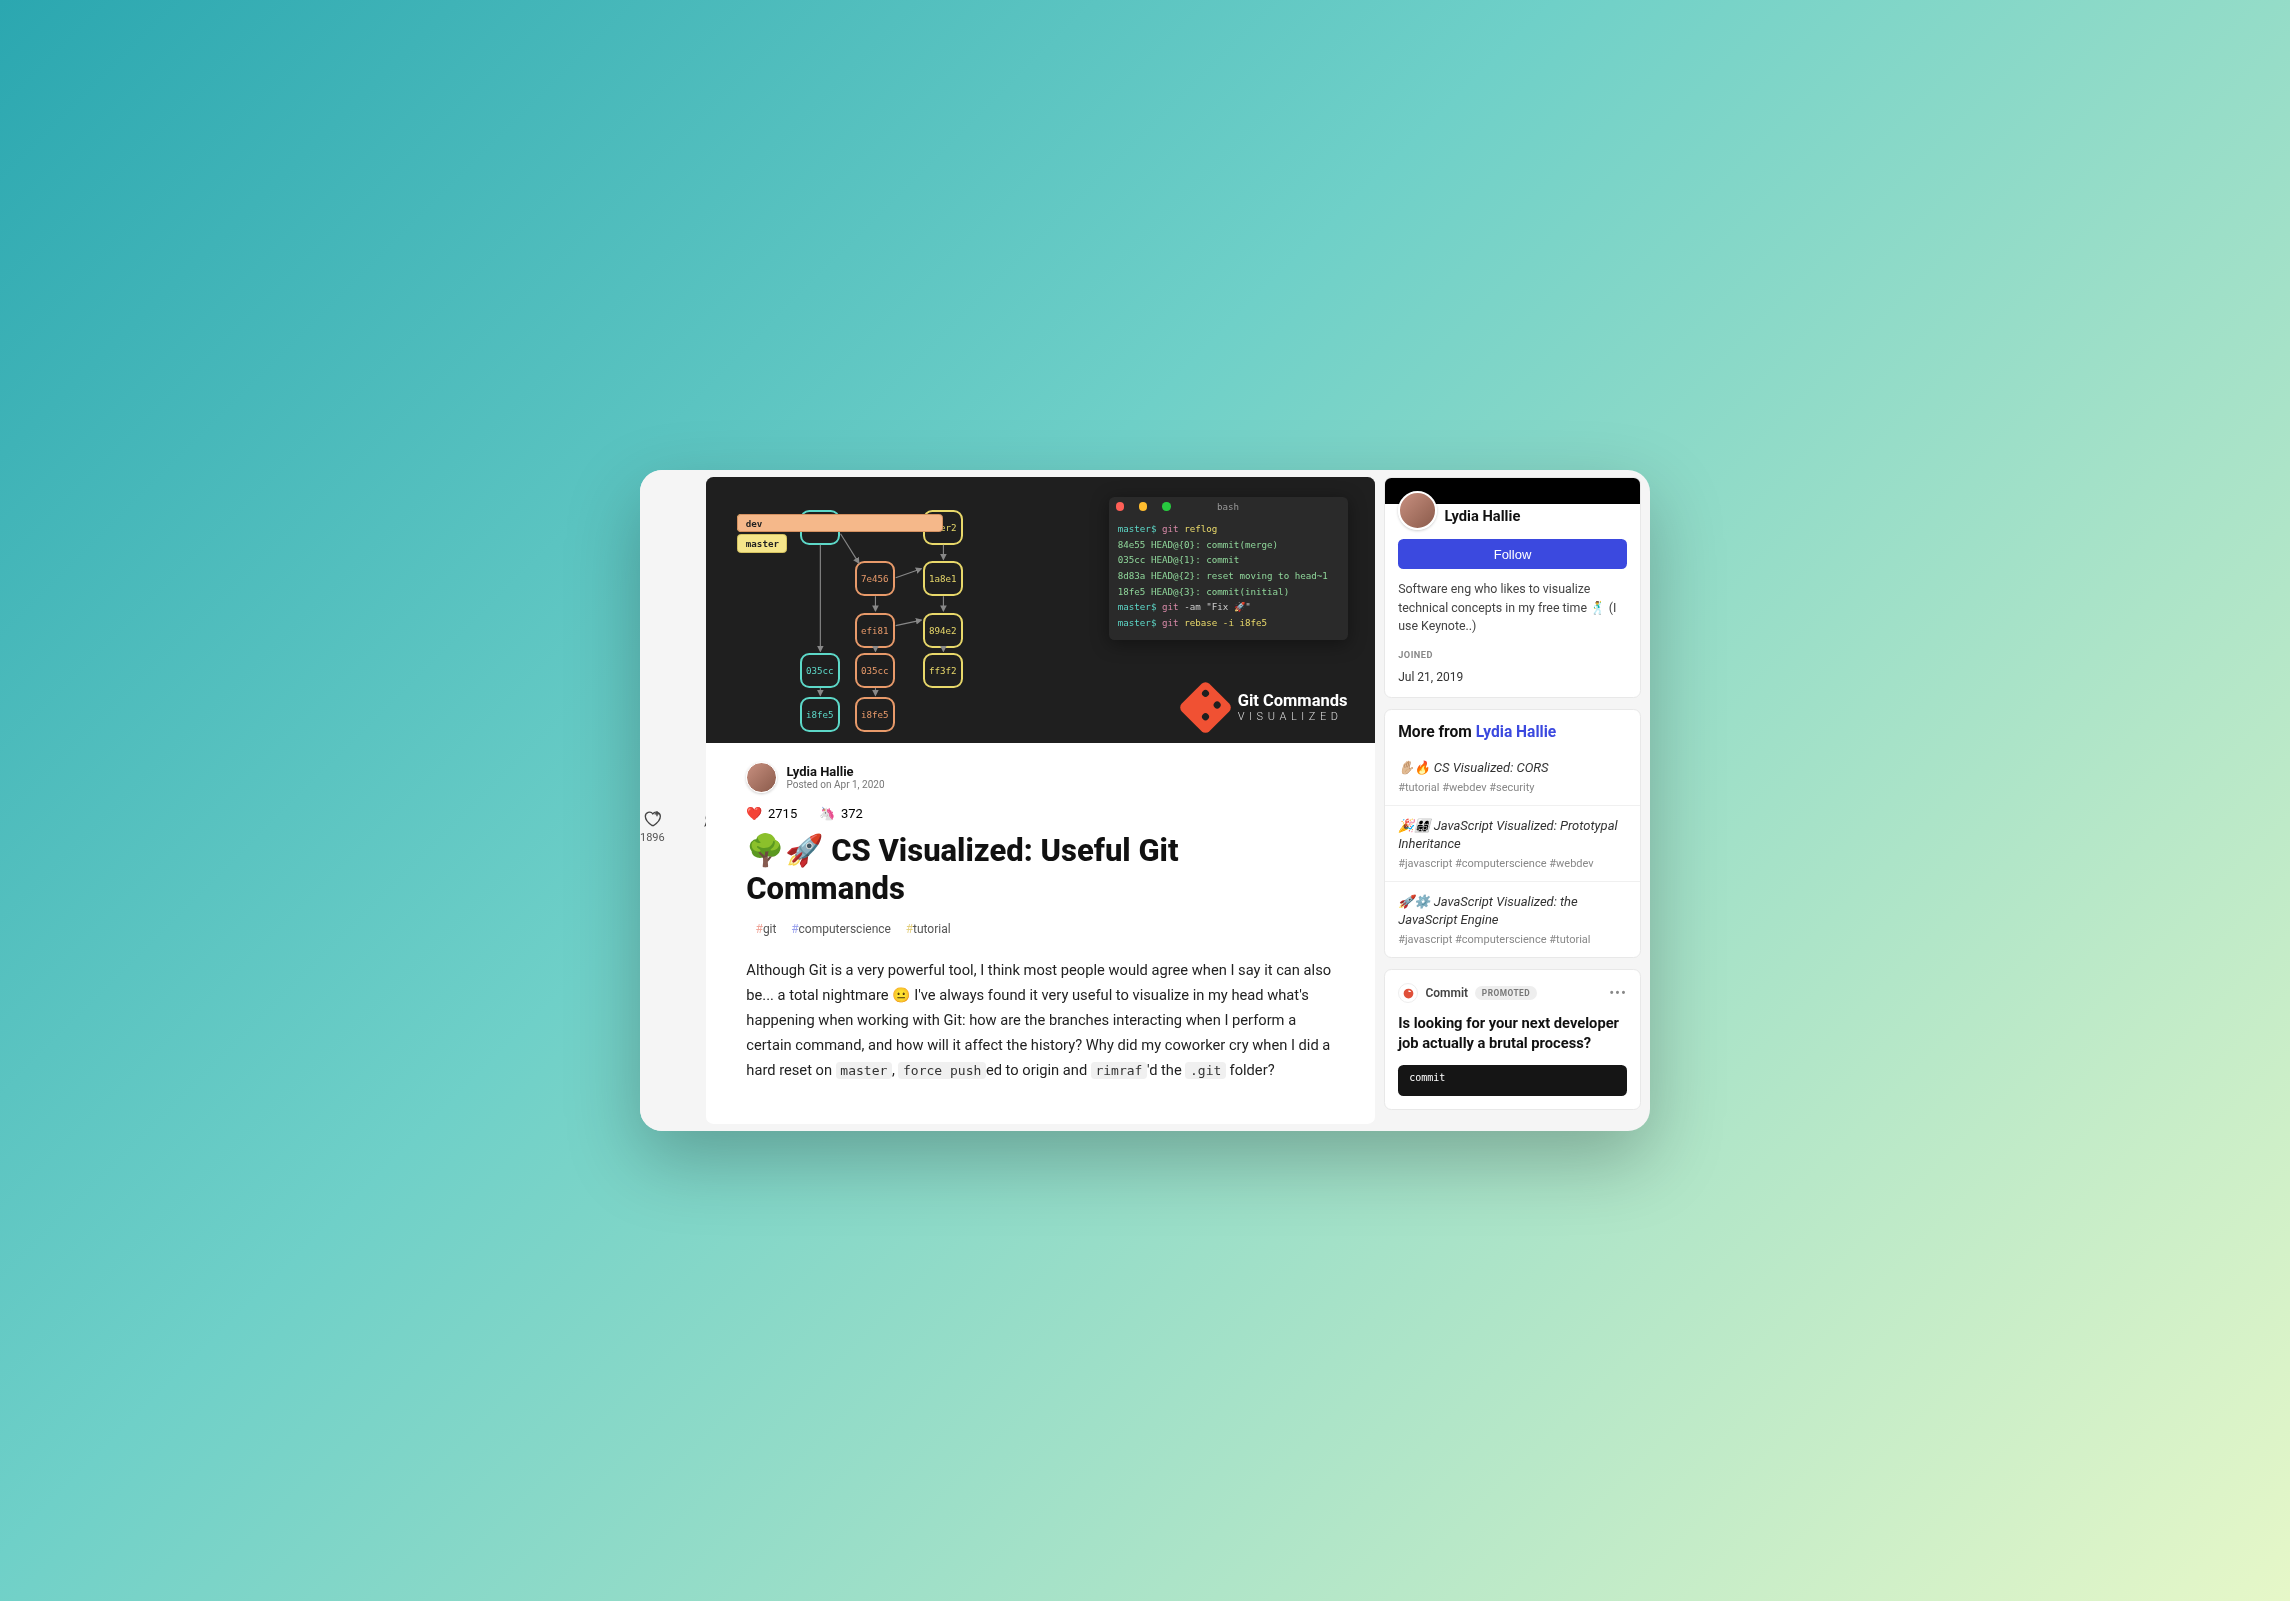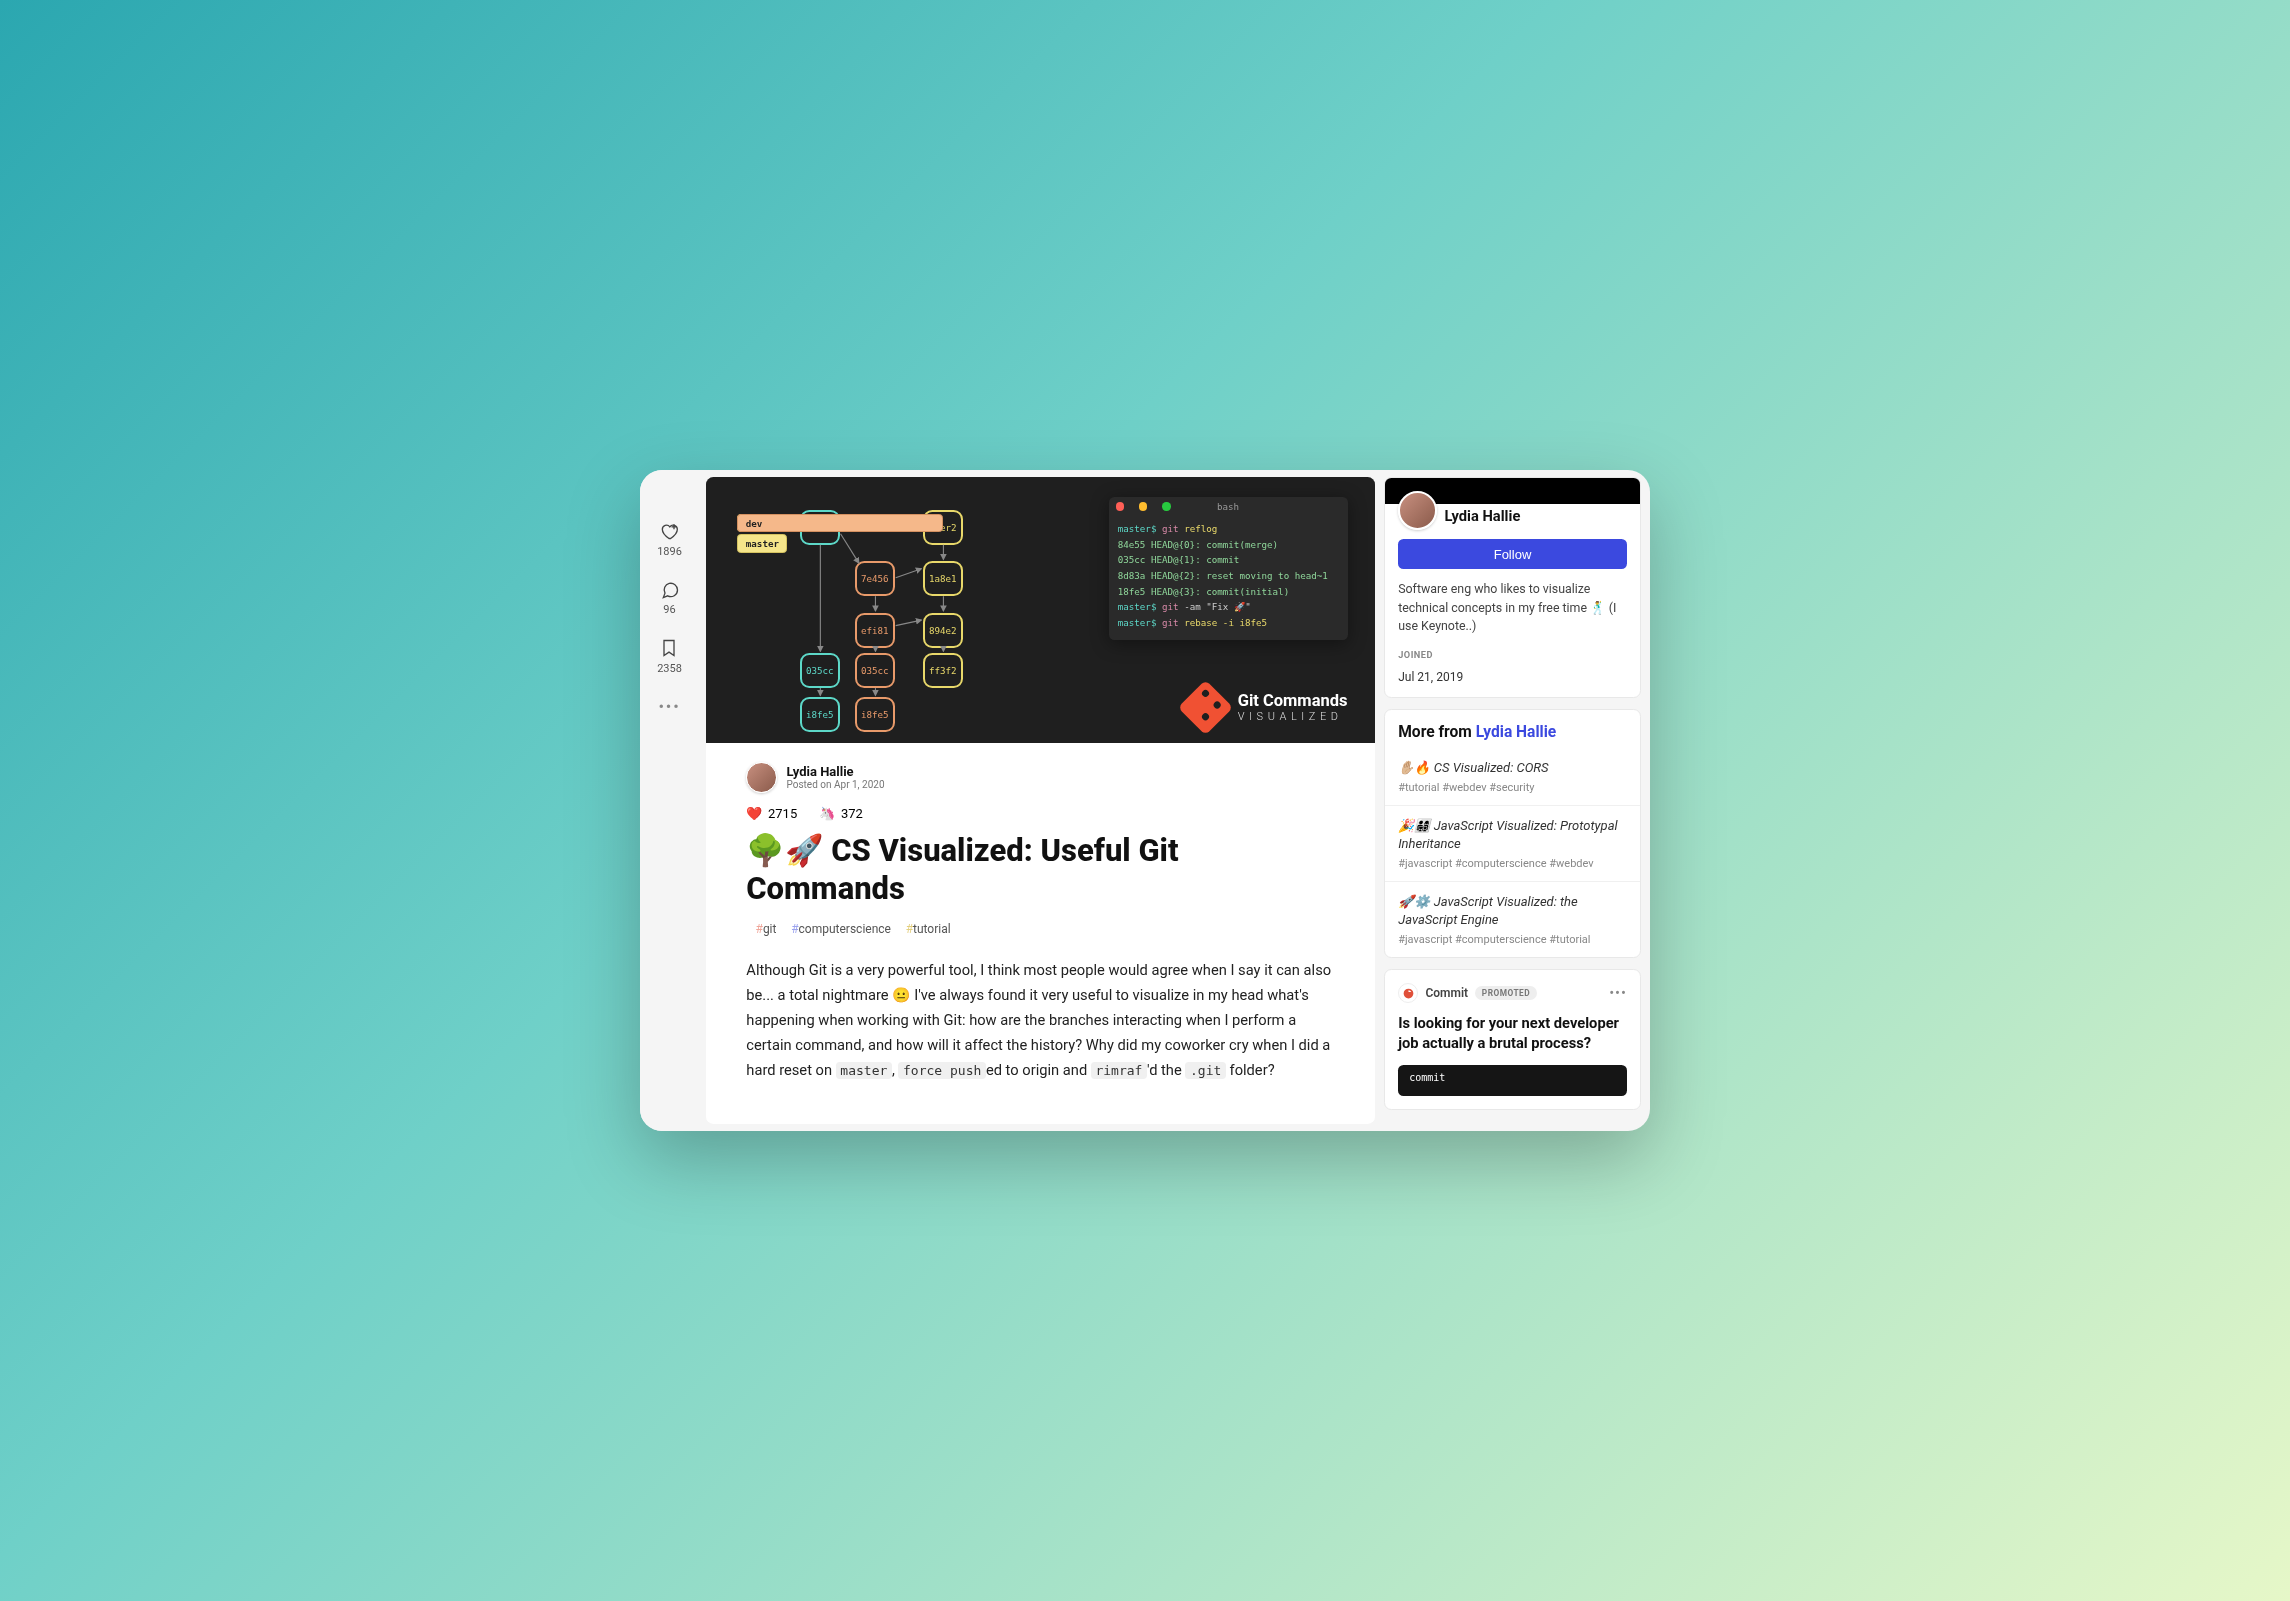--- a/index.html
+++ b/index.html
@@ -19,24 +19,23 @@
     border-radius: 22px;
     overflow: hidden;
     display: flex;
     box-shadow: 0 27.5px 73px rgba(0,0,0,0.25);
   }
   
   .actionbar {
     width: 59px;
     background: #f5f5f5;
     display: flex;
-    flex-direction: column;
     align-items: center;
     padding-top: 51px;
-    gap: 22px;
+    gap: 37px;
     flex-shrink: 0;
   }
   .action-item {
     display: flex;
     flex-direction: column;
     align-items: center;
     gap: 3.7px;
     cursor: pointer;
     color: #333;
   }

